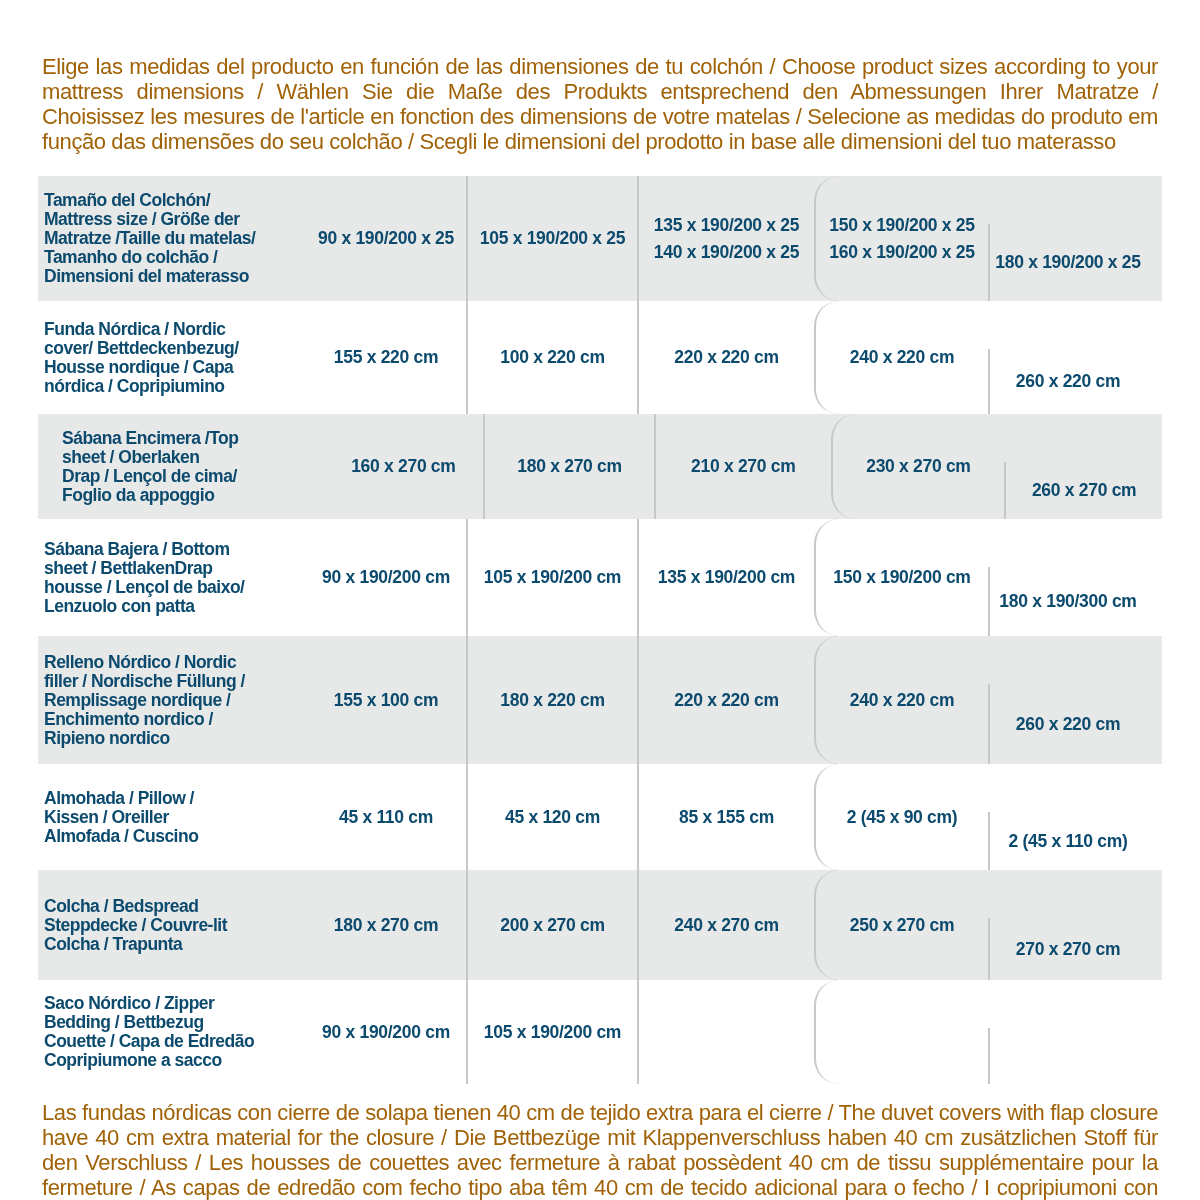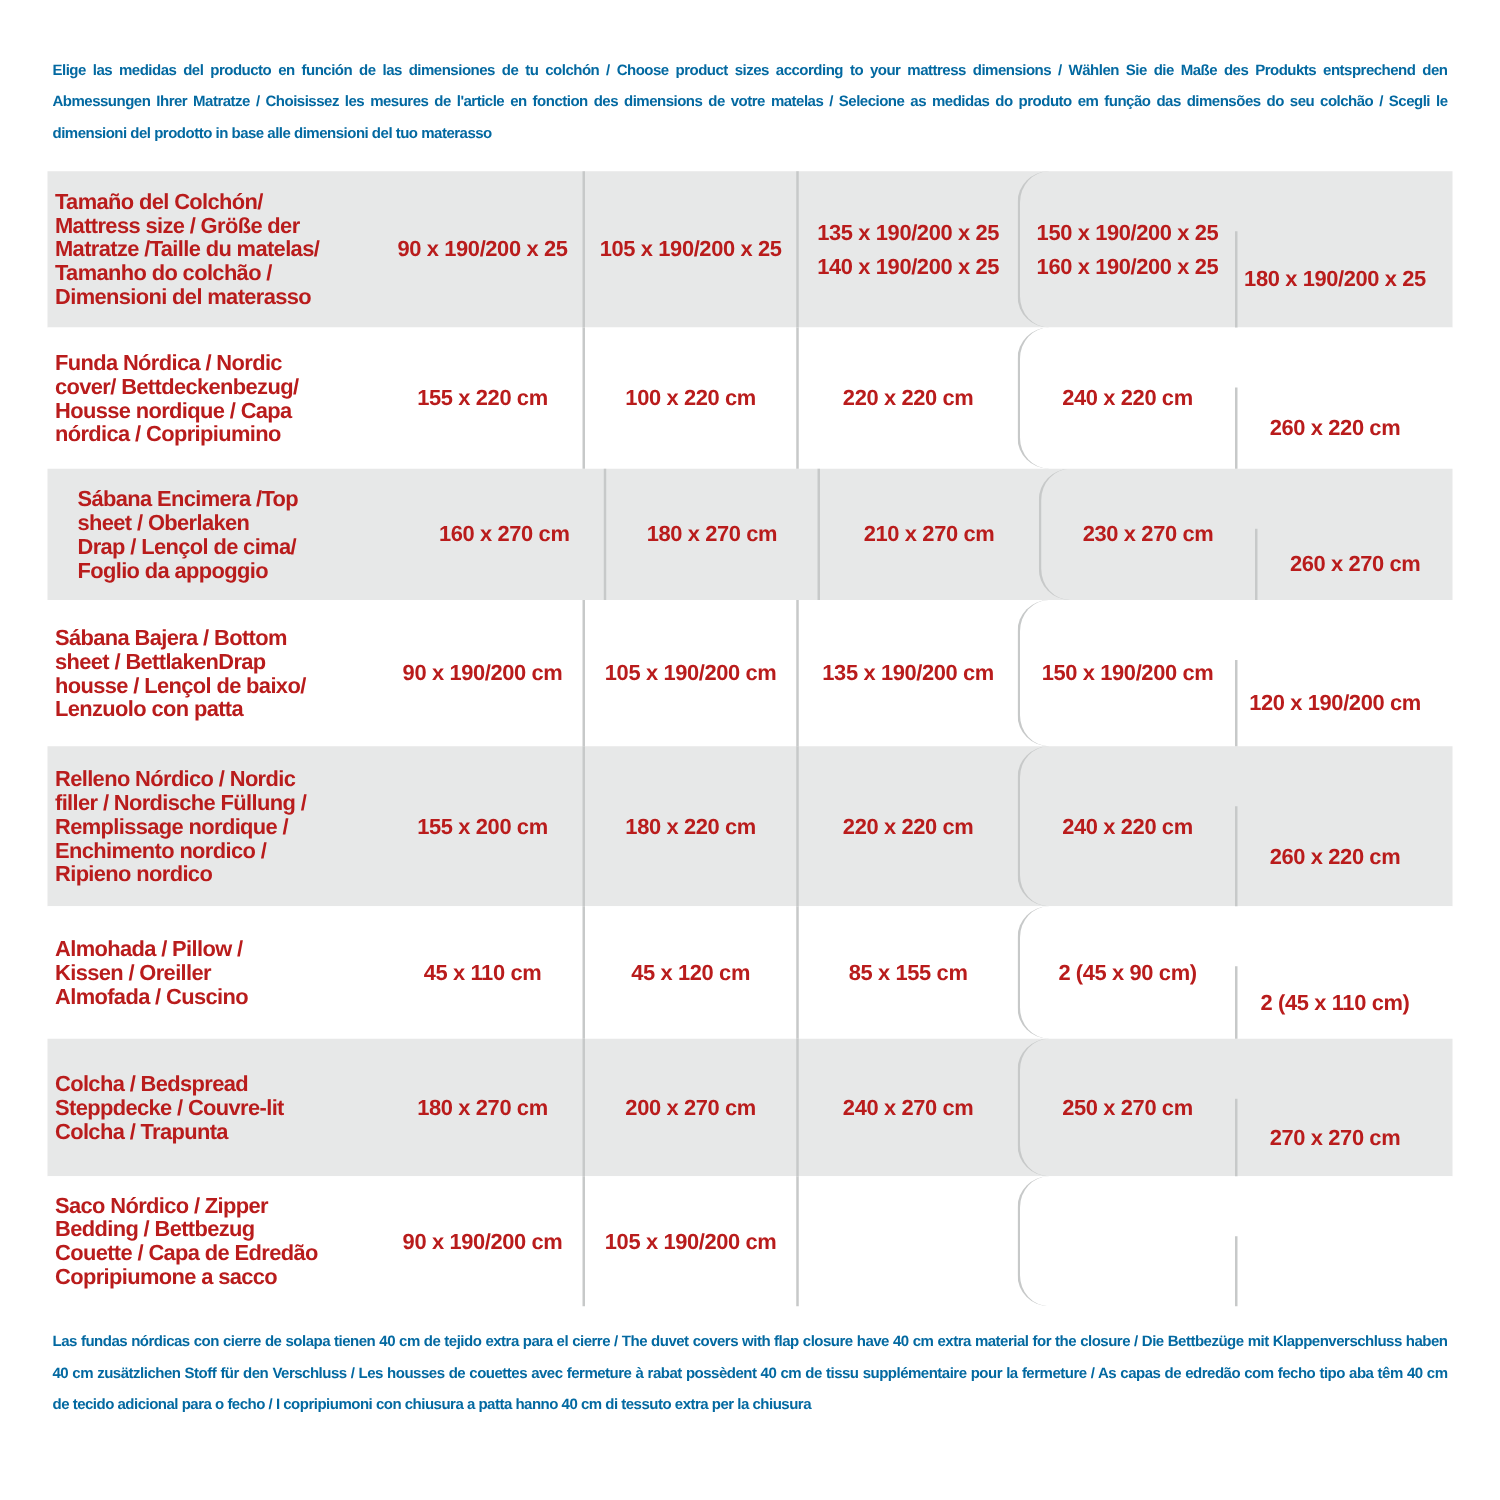--- a/index.html
+++ b/index.html
@@ -12,45 +12,45 @@
     position: relative;
     width: 1200px;
     height: 1200px;
     background: #ffffff;
     color: #333333;
     overflow: hidden;
     box-sizing: border-box;
     padding: 32px 40px 0 42px;
   }
   .para {
-    font-weight: bold;
-    font-size: 12px;
+    font-weight: normal;
+    font-size: 22px;
     line-height: 25px;
     letter-spacing: -0.4px;
     text-align: justify;
-    color: #0369a1;
+    color: #a16207;
     width: 1116px;
   }
   .size-table {
     margin-top: 18px;
     margin-left: -4px;
     width: 1124px;
   }
   .trow {
     display: flex;
     align-items: stretch;
   }
   .trow.gray { background: #e7e8e8; }
   .trow.white { background: #ffffff; }
   .cell {
     display: flex;
     align-items: center;
     box-sizing: border-box;
     font-weight: bold;
-    color: #b91c1c;
+    color: #0c4a6e;
   }
   .cell.label {
     width: 268px;
     padding-left: 6px;
     font-size: 17.5px;
     line-height: 19px;
     letter-spacing: -0.5px;
     white-space: pre-line;
     justify-content: flex-start;
   }
@@ -131,30 +131,30 @@
 
     <div class="trow white r3">
       <div class="cell label">Sábana Bajera / Bottom
 sheet / BettlakenDrap
 housse / Lençol de baixo/
 Lenzuolo con patta</div>
       <div class="cell val v1">90 x 190/200 cm</div>
       <div class="cell val v2">105 x 190/200 cm</div>
       <div class="cell val v3">135 x 190/200 cm</div>
       <div class="cell val v4">150 x 190/200 cm</div>
-      <div class="cell val v5">120 x 190/200 cm</div>
+      <div class="cell val v5">180 x 190/300 cm</div>
     </div>
 
     <div class="trow gray r4">
       <div class="cell label">Relleno Nórdico / Nordic
 filler / Nordische Füllung /
 Remplissage nordique /
 Enchimento nordico /
 Ripieno nordico</div>
-      <div class="cell val v1">155 x 200 cm</div>
+      <div class="cell val v1">155 x 100 cm</div>
       <div class="cell val v2">180 x 220 cm</div>
       <div class="cell val v3">220 x 220 cm</div>
       <div class="cell val v4">240 x 220 cm</div>
       <div class="cell val v5">260 x 220 cm</div>
     </div>
 
     <div class="trow white r5">
       <div class="cell label">Almohada  / Pillow /
 Kissen / Oreiller
 Almofada / Cuscino</div>

